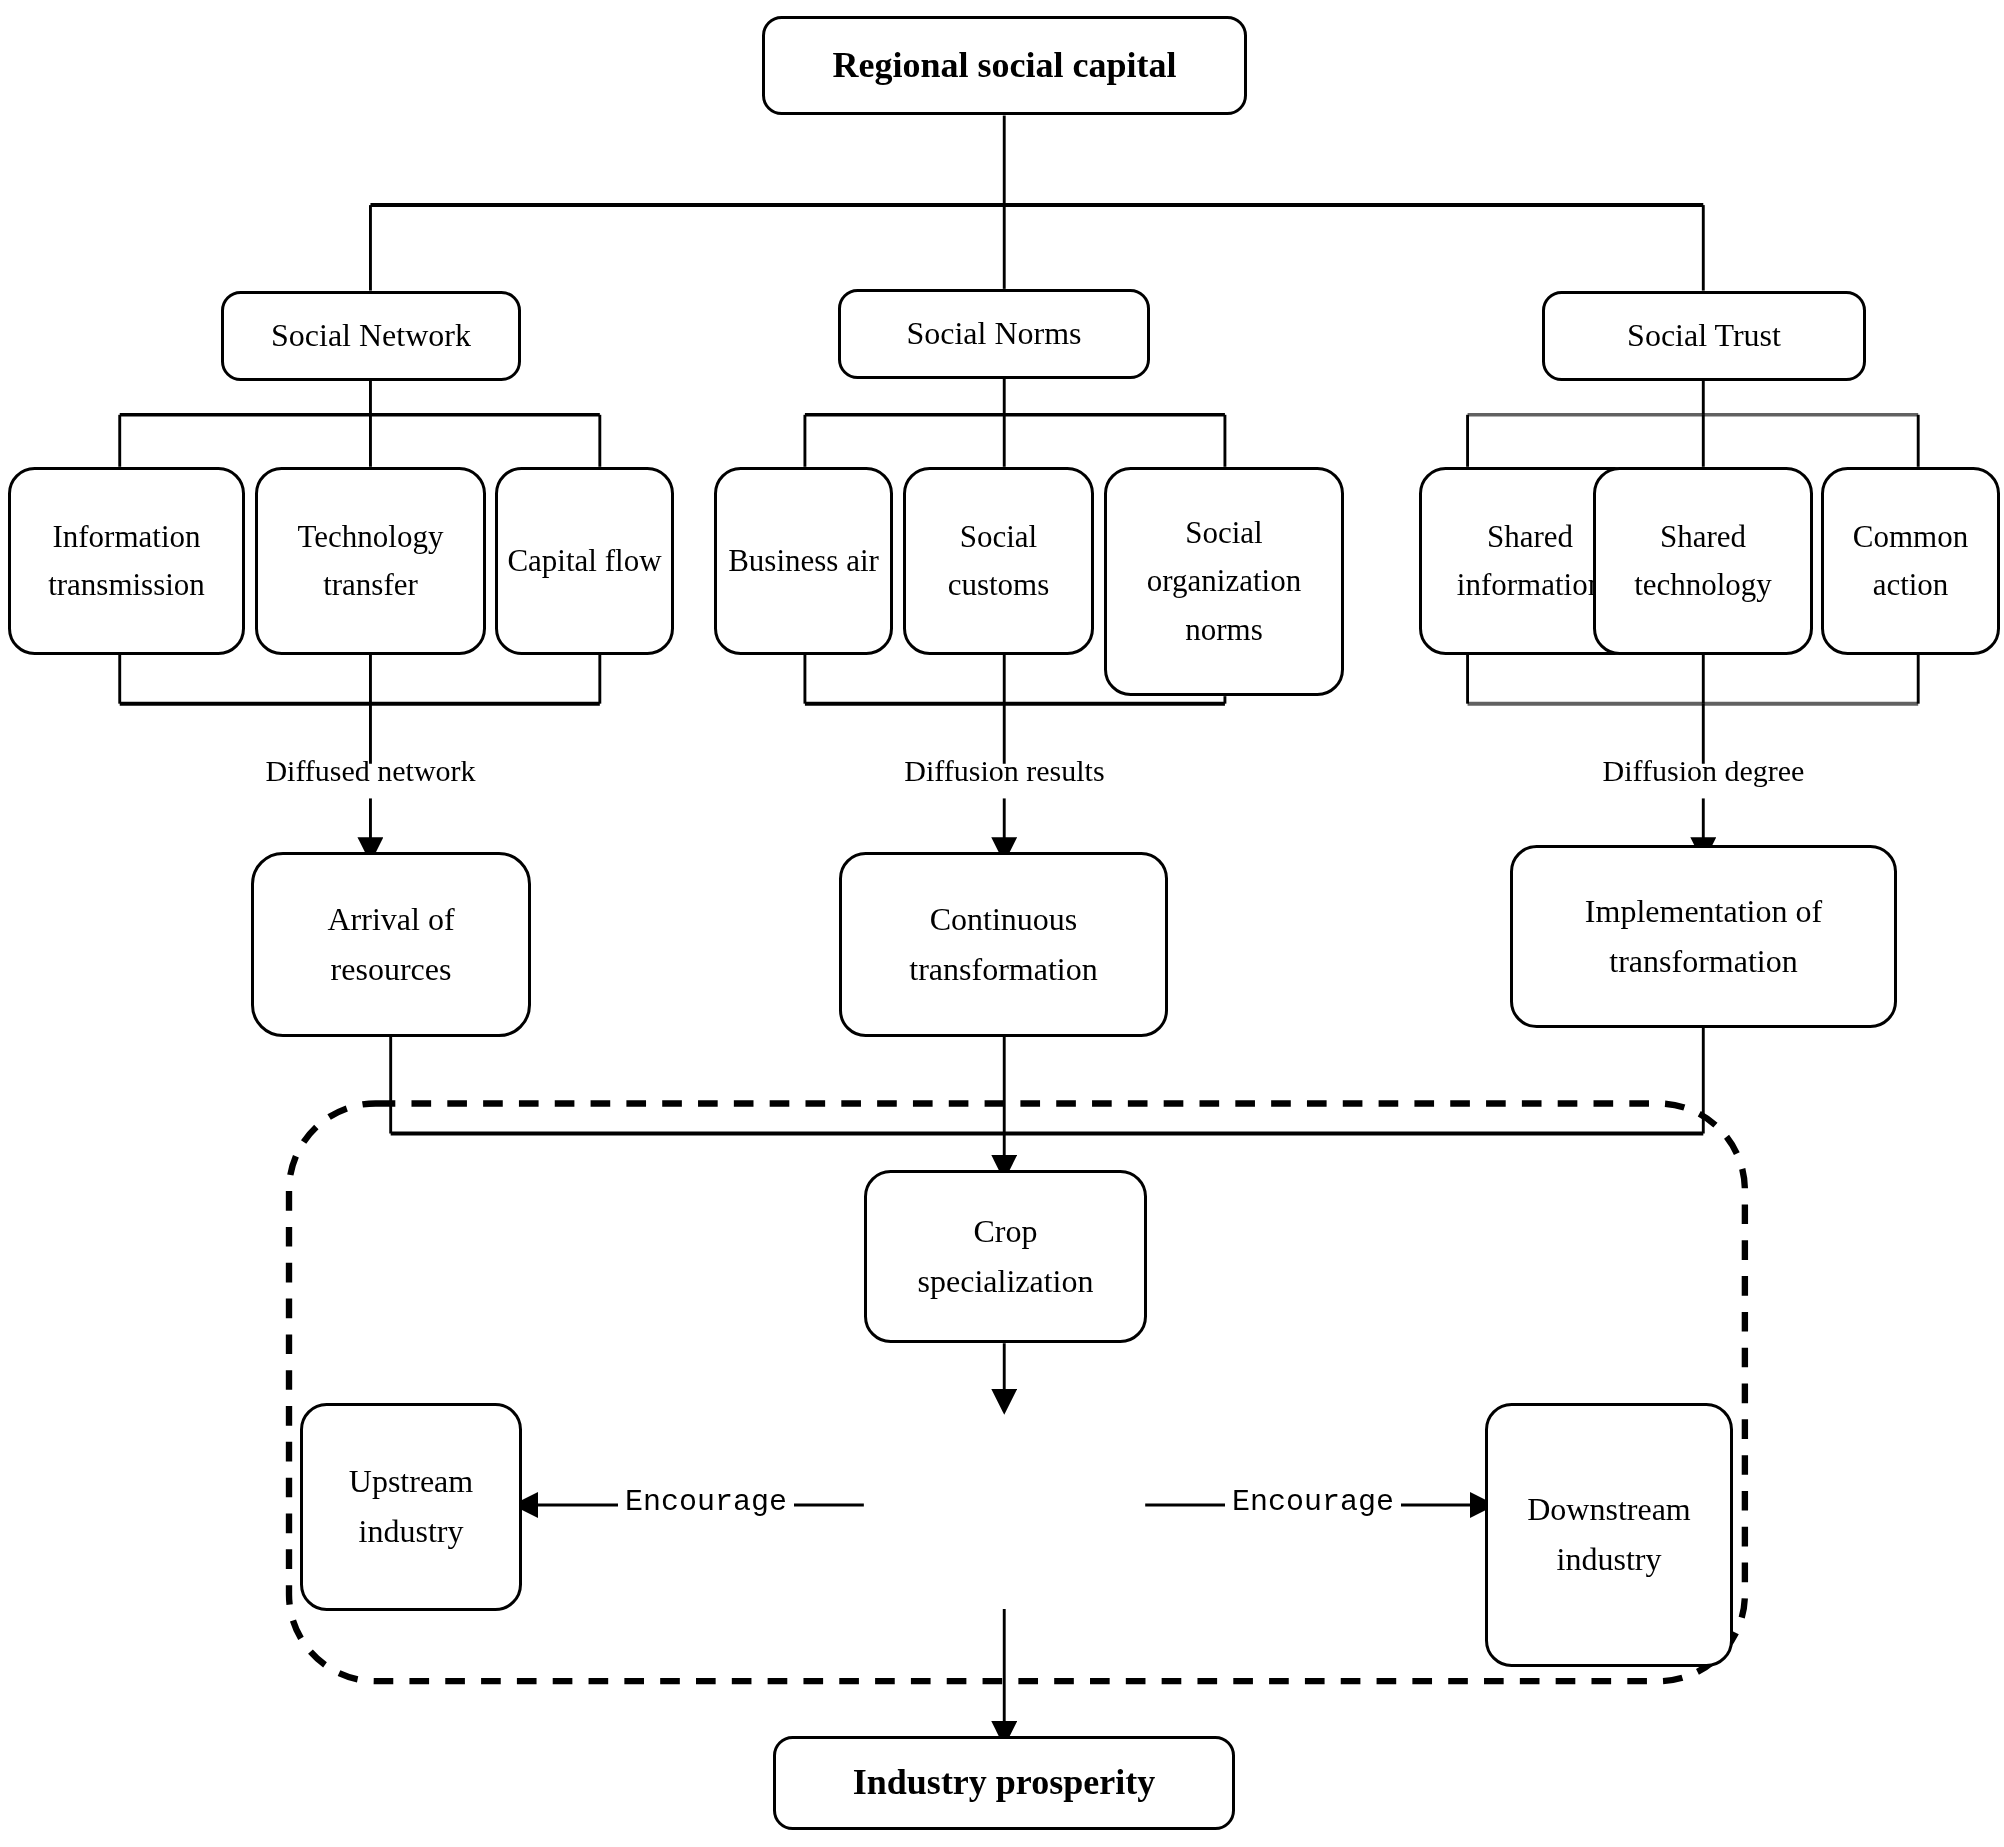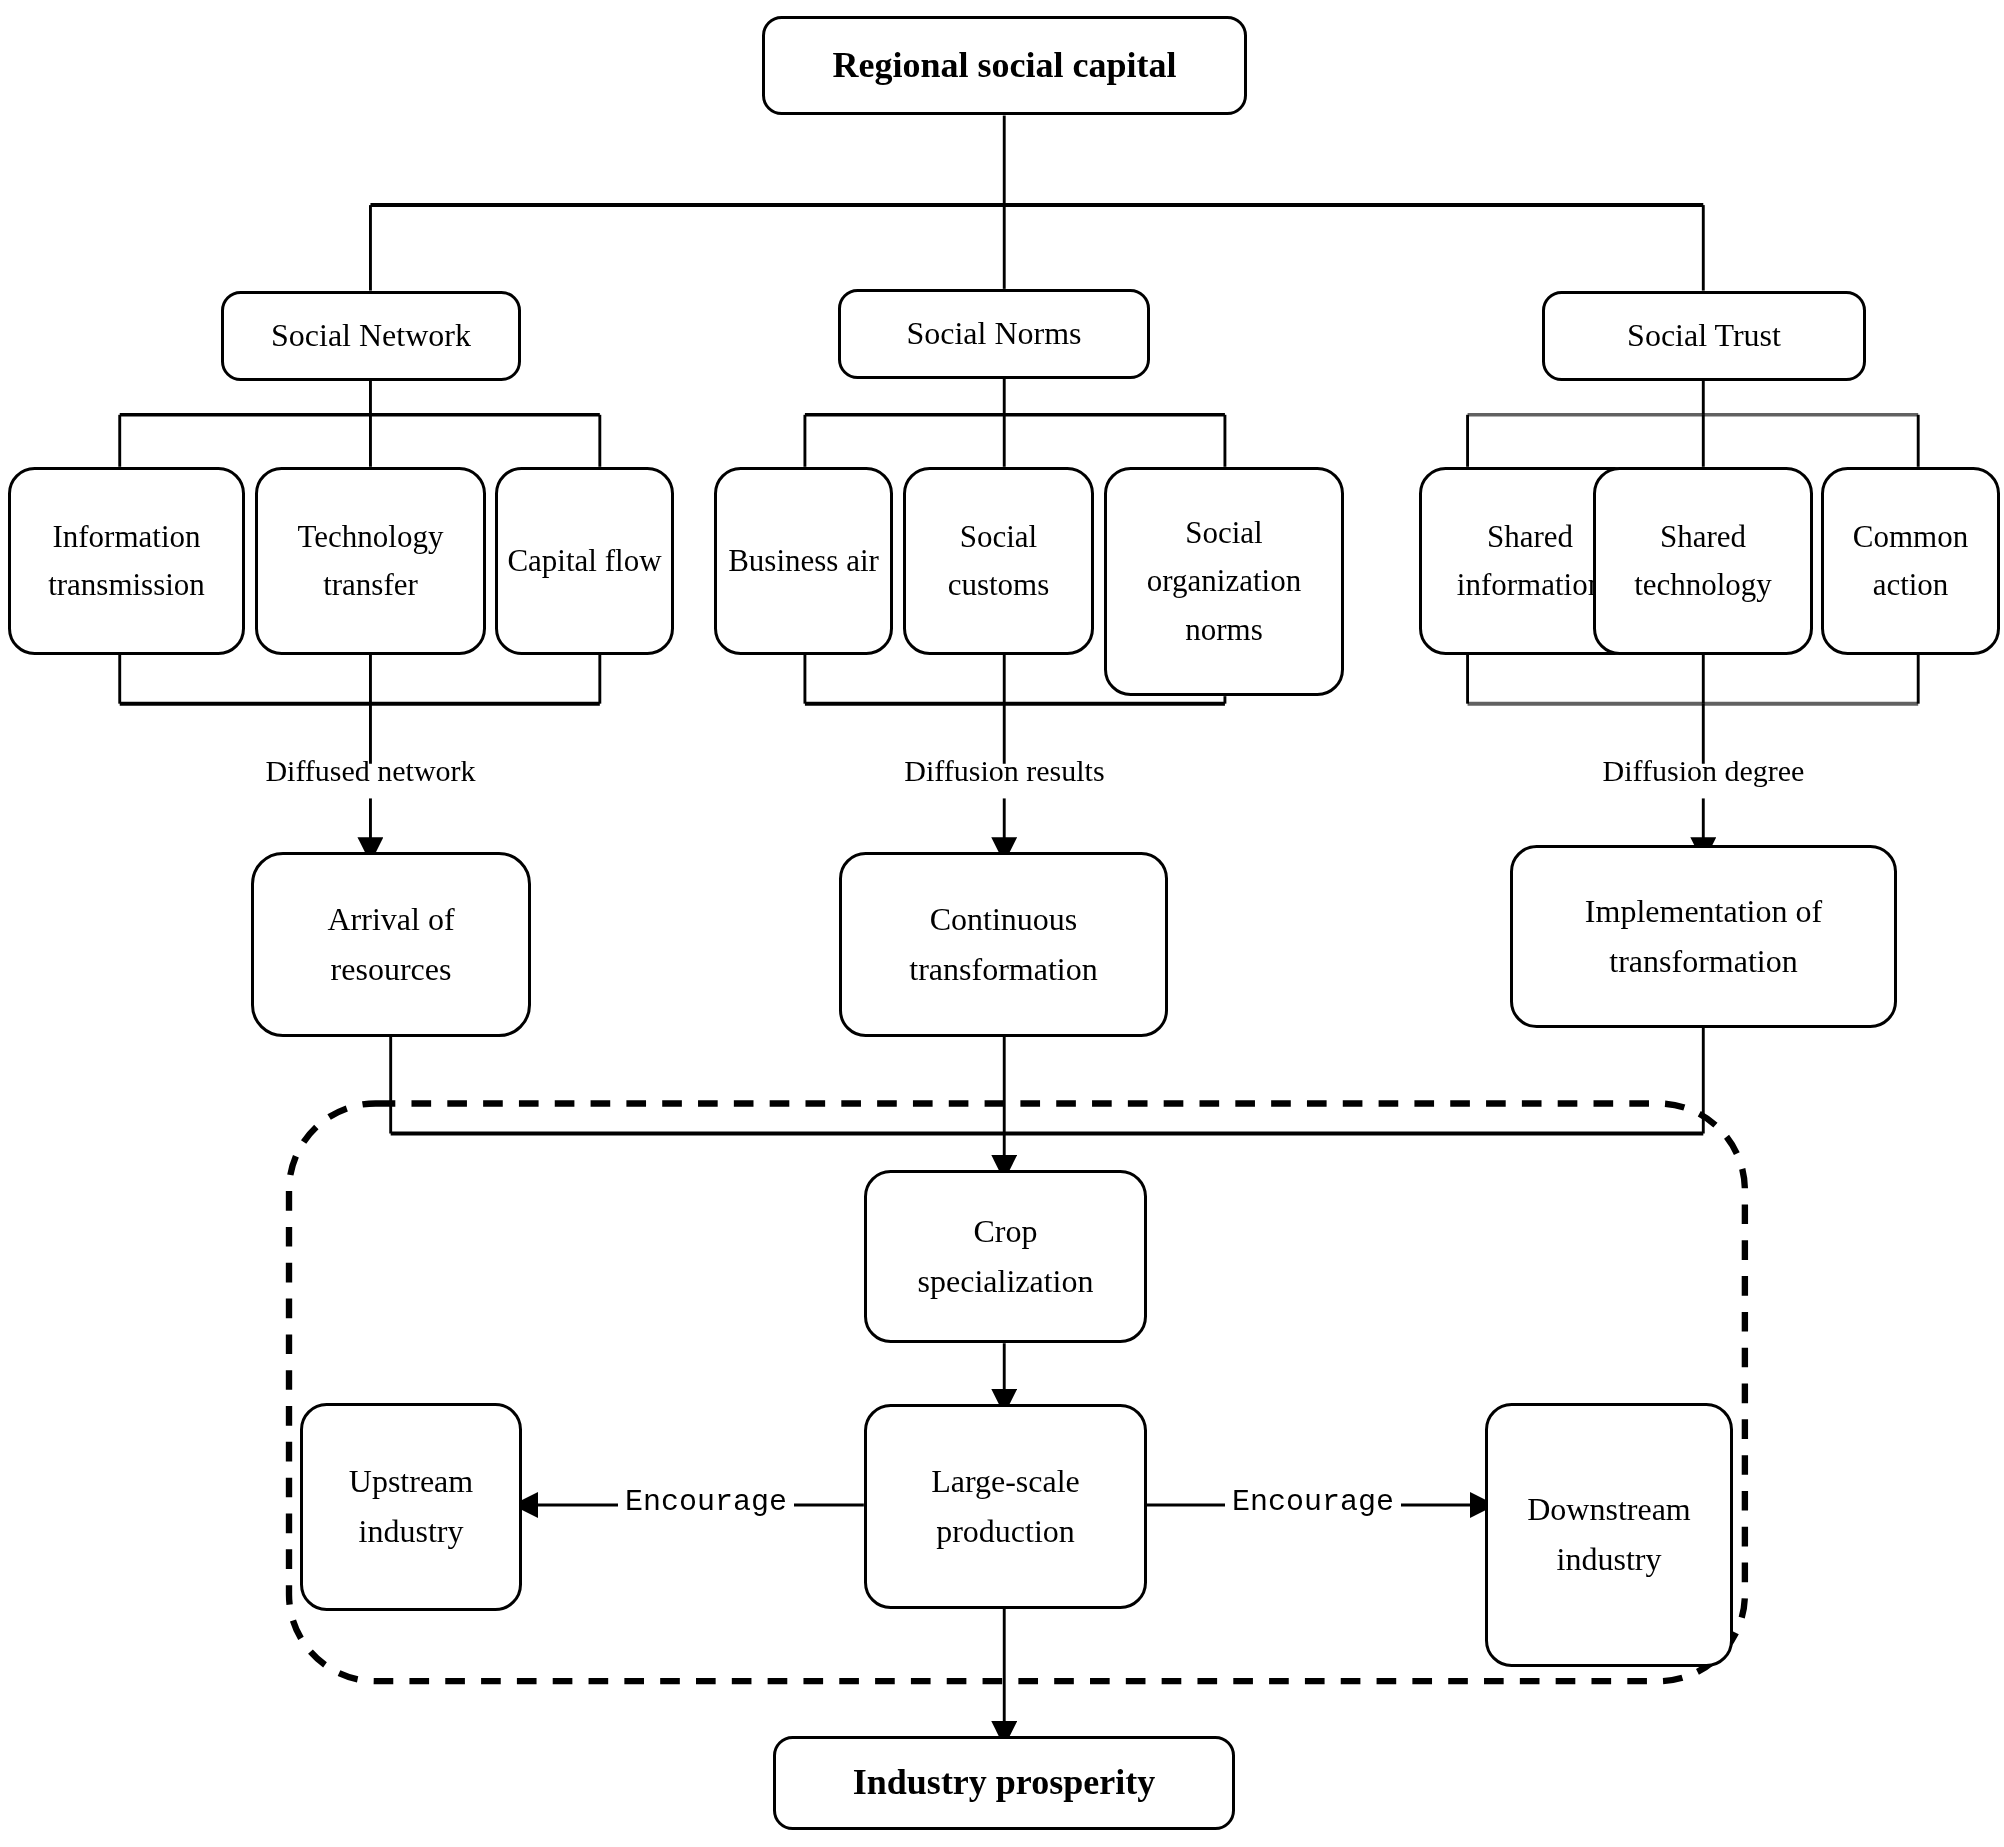--- a/index.html
+++ b/index.html
@@ -158,23 +158,20 @@
     <span>Continuous transformation</span>
   </div>
   <div class="node r26" style="left:1510px;top:845px;width:387px;height:183px;font-size:32px;padding:0 15px;">
     <span>Implementation of transformation</span>
   </div>
 
   <div class="node r26" style="left:864px;top:1170px;width:283px;height:173px;font-size:32px;padding:0 15px;">
     <span>Crop specialization</span>
   </div>
 
-  <div class="node r26" style="left:864px;top:1404px;width:283px;height:205px;font-size:32px;padding:0 15px;">
-    <span>Large-scale production</span>
-  </div>
 
   <div class="node r26" style="left:300px;top:1403px;width:222px;height:208px;font-size:32px;padding:0 31px;">
     <span>Upstream industry</span>
   </div>
 
   <div class="node r26" style="left:1485px;top:1403px;width:248px;height:264px;font-size:32px;padding:0 12.7px;">
     <span>Downstream industry</span>
   </div>
 
   <div class="edge-lbl" style="left:618px;top:1485px;font-size:30px;">

